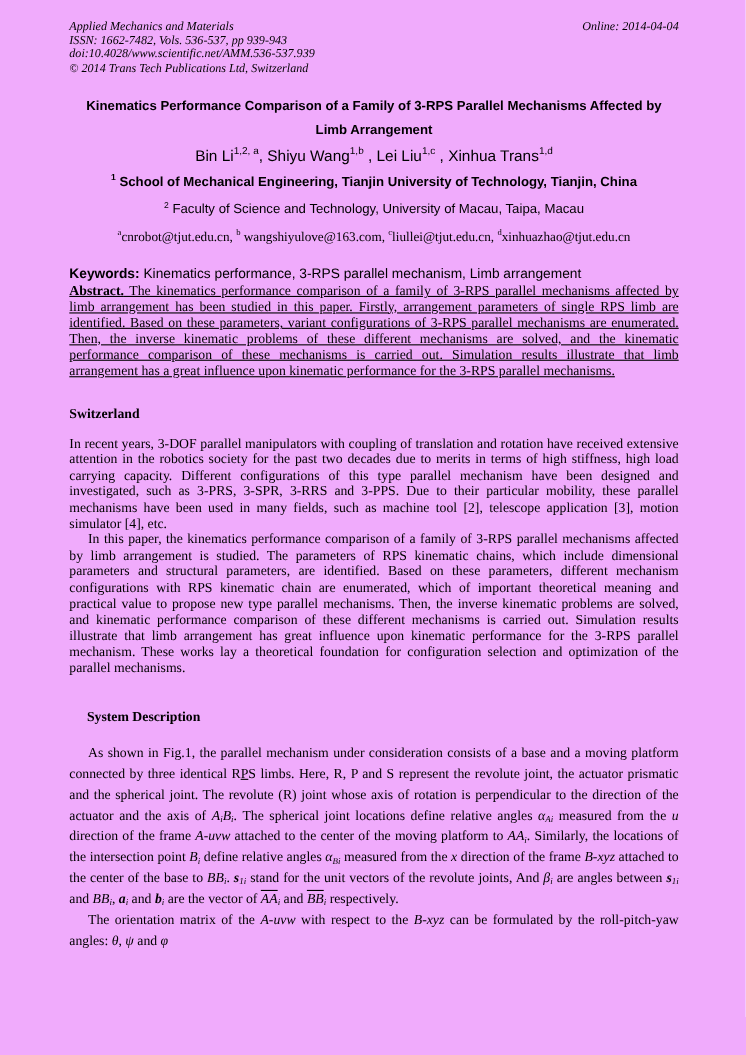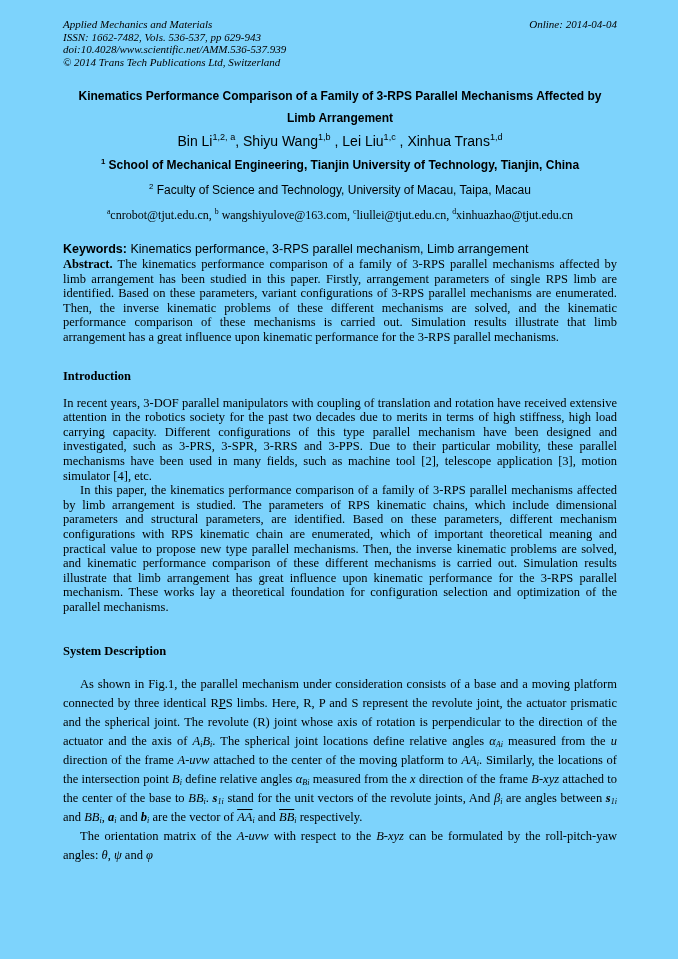--- a/index.html
+++ b/index.html
@@ -1,19 +1,19 @@
 <!DOCTYPE html>
 <html><head>
 <meta charset="utf-8">
 <style>
   html, body { margin: 0; padding: 0; background: #fff; }
   .page {
     width: 678px; height: 959px; box-sizing: border-box;
     padding: 18px 61px 4px 63px;
-    background: #7dd3fc; color: #000000;
+    background: #f0abfc; color: #000000;
     font-family: "Liberation Serif", serif;
     overflow: hidden;
   }
   
   .hdr { display: flex; justify-content: space-between; align-items: flex-start;
          font-style: italic; font-size: 11px; line-height: 12.5px; }
   .hdr-left div { white-space: nowrap; }
   .hdr-right { white-space: nowrap; }
   
   .title { font-family: "Liberation Sans", sans-serif; font-weight: bold;
@@ -24,64 +24,64 @@
   .affil  { font-family: "Liberation Sans", sans-serif; font-size: 12px;
             line-height: 17px; text-align: center; margin-top: 8px; }
   .affil.first { margin-top: 6px; font-weight: bold; }
   .emails { font-family: Liberation Serif, serif; font-size: 12px;
             line-height: 17px; text-align: center; margin-top: 8px; }
   .keywords { font-family: "Liberation Sans", sans-serif; font-size: 12.5px;
               line-height: 16px; margin-top: 17px; }
   
   p.body { font-size: 12.5px; line-height: 14.6px; text-align: justify;
            margin: 0; }
-  .abstract { margin-top: 13px; }
+  .abstract { margin-top: 13px; text-decoration: underline; }
   h2.sec { font-family: "Liberation Serif", serif; font-weight: bold;
            font-size: 12.5px; line-height: 15px; margin: 24px 0 12px; }
-  h2.sec-sys { margin-top: 30px; margin-bottom: 16px; }
+  h2.sec-sys { margin-top: 30px; margin-bottom: 16px; margin-left: 16px; }
   p.math { line-height: 19px; font-family: Liberation Serif, serif; }
   .indent { text-indent: 17px; }
   
   .s-b  { font-weight: bold; text-align: right; }
   .s-i  { font-style: italic; }
   .s-bi { font-weight: bold; font-style: italic; }
   .s-u  { text-decoration: underline; }
   .s-over { text-decoration: overline; }
   .s-sup { font-size: 0.65em; vertical-align: super; line-height: 0; text-align: center; }
   .s-sub { font-size: 0.65em; vertical-align: -0.25em; line-height: 0; }
 </style>
 </head>
 <body>
 
 <div class="page">
 
   <div class="hdr">
     <div class="hdr-left">
       <div>Applied Mechanics and Materials</div>
-      <div>ISSN: 1662-7482, Vols. 536-537, pp 629-943</div>
+      <div>ISSN: 1662-7482, Vols. 536-537, pp 939-943</div>
       <div>doi:10.4028/www.scientific.net/AMM.536-537.939</div>
       <div>© 2014 Trans Tech Publications Ltd, Switzerland</div>
     </div>
     <div class="hdr-right">Online: 2014-04-04</div>
   </div>
 
   <h1 class="title">Kinematics Performance Comparison of a Family of 3-RPS Parallel Mechanisms Affected by Limb Arrangement</h1>
 
   <div class="authors"><span>Bin Li</span><span class="s-sup">1,2, a</span><span>, Shiyu Wang</span><span class="s-sup">1,b</span><span> , Lei Liu</span><span class="s-sup">1,c</span><span> , Xinhua Trans</span><span class="s-sup">1,d</span></div>
 
   <div class="affil first"><span class="s-sup">1</span><span> School of Mechanical Engineering, Tianjin University of Technology, Tianjin, China</span></div>
   <div class="affil"><span class="s-sup">2</span><span> Faculty of Science and Technology, University of Macau, Taipa, Macau</span></div>
 
   <div class="emails"><span class="s-sup">a</span><span>cnrobot@tjut.edu.cn, </span><span class="s-sup">b</span><span> wangshiyulove@163.com, </span><span class="s-sup">c</span><span>liullei@tjut.edu.cn, </span><span class="s-sup">d</span><span>xinhuazhao@tjut.edu.cn</span></div>
 
   <div class="keywords"><span class="s-b">Keywords:</span><span> Kinematics performance, 3-RPS parallel mechanism, Limb arrangement</span></div>
 
   <p class="body abstract"><span class="s-b">Abstract.</span><span> The kinematics performance comparison of a family of 3-RPS parallel mechanisms affected by limb arrangement has been studied in this paper. Firstly, arrangement parameters of single RPS limb are identified. Based on these parameters, variant configurations of 3-RPS parallel mechanisms are enumerated. Then, the inverse kinematic problems of these different mechanisms are solved, and the kinematic performance comparison of these mechanisms is carried out. Simulation results illustrate that limb arrangement has a great influence upon kinematic performance for the 3-RPS parallel mechanisms.</span></p>
 
-  <h2 class="sec">Introduction</h2>
+  <h2 class="sec">Switzerland</h2>
   <p class="body">In recent years, 3-DOF parallel manipulators with coupling of translation and rotation have received extensive attention in the robotics society for the past two decades due to merits in terms of high stiffness, high load carrying capacity. Different configurations of this type parallel mechanism have been designed and investigated, such as 3-PRS, 3-SPR, 3-RRS and 3-PPS. Due to their particular mobility, these parallel mechanisms have been used in many fields, such as machine tool [2], telescope application [3], motion simulator [4], etc.</p>
   <p class="body indent">In this paper, the kinematics performance comparison of a family of 3-RPS parallel mechanisms affected by limb arrangement is studied. The parameters of RPS kinematic chains, which include dimensional parameters and structural parameters, are identified. Based on these parameters, different mechanism configurations with RPS kinematic chain are enumerated, which of important theoretical meaning and practical value to propose new type parallel mechanisms. Then, the inverse kinematic problems are solved, and kinematic performance comparison of these different mechanisms is carried out. Simulation results illustrate that limb arrangement has great influence upon kinematic performance for the 3-RPS parallel mechanism. These works lay a theoretical foundation for configuration selection and optimization of the parallel mechanisms.</p>
 
   <h2 class="sec sec-sys">System Description</h2>
   <p class="body math indent"><span>As shown in Fig.1, the parallel mechanism under consideration consists of a base and a moving platform connected by three identical R</span><span class="s-u">P</span><span>S limbs. Here, R, P and S represent the revolute joint, the actuator prismatic and the spherical joint. The revolute (R) joint whose axis of rotation is perpendicular to the direction of the actuator and the axis of </span><span class="s-i">A</span><span class="s-i s-sub">i</span><span class="s-i">B</span><span class="s-i s-sub">i</span><span>. The spherical joint locations define relative angles </span><span class="s-i">α</span><span class="s-i s-sub">Ai</span><span> measured from the </span><span class="s-i">u</span><span> direction of the frame </span><span class="s-i">A-uvw</span><span> attached to the center of the moving platform to </span><span class="s-i">AA</span><span class="s-i s-sub">i</span><span>. Similarly, the locations of the intersection point </span><span class="s-i">B</span><span class="s-i s-sub">i</span><span> define relative angles </span><span class="s-i">α</span><span class="s-i s-sub">Bi</span><span> measured from the </span><span class="s-i">x</span><span> direction of the frame </span><span class="s-i">B-xyz</span><span> attached to the center of the base to </span><span class="s-i">BB</span><span class="s-i s-sub">i</span><span>. </span><span class="s-bi">s</span><span class="s-i s-sub">1i</span><span> stand for the unit vectors of the revolute joints, And </span><span class="s-i">β</span><span class="s-i s-sub">i</span><span> are angles between </span><span class="s-bi">s</span><span class="s-i s-sub">1i</span><span> and </span><span class="s-i">BB</span><span class="s-i s-sub">i</span><span>, </span><span class="s-bi">a</span><span class="s-i s-sub">i</span><span> and </span><span class="s-bi">b</span><span class="s-i s-sub">i</span><span> are the vector of </span><span class="s-i s-over">AA</span><span class="s-i s-sub">i</span><span> and </span><span class="s-i s-over">BB</span><span class="s-i s-sub">i</span><span> respectively.</span></p>
   <p class="body math indent"><span>The orientation matrix of the </span><span class="s-i">A-uvw</span><span> with respect to the </span><span class="s-i">B-xyz</span><span> can be formulated by the roll-pitch-yaw angles: </span><span class="s-i">θ</span><span>, </span><span class="s-i">ψ</span><span> and </span><span class="s-i">φ</span></p>
 
 </div>
 
 </body></html>

